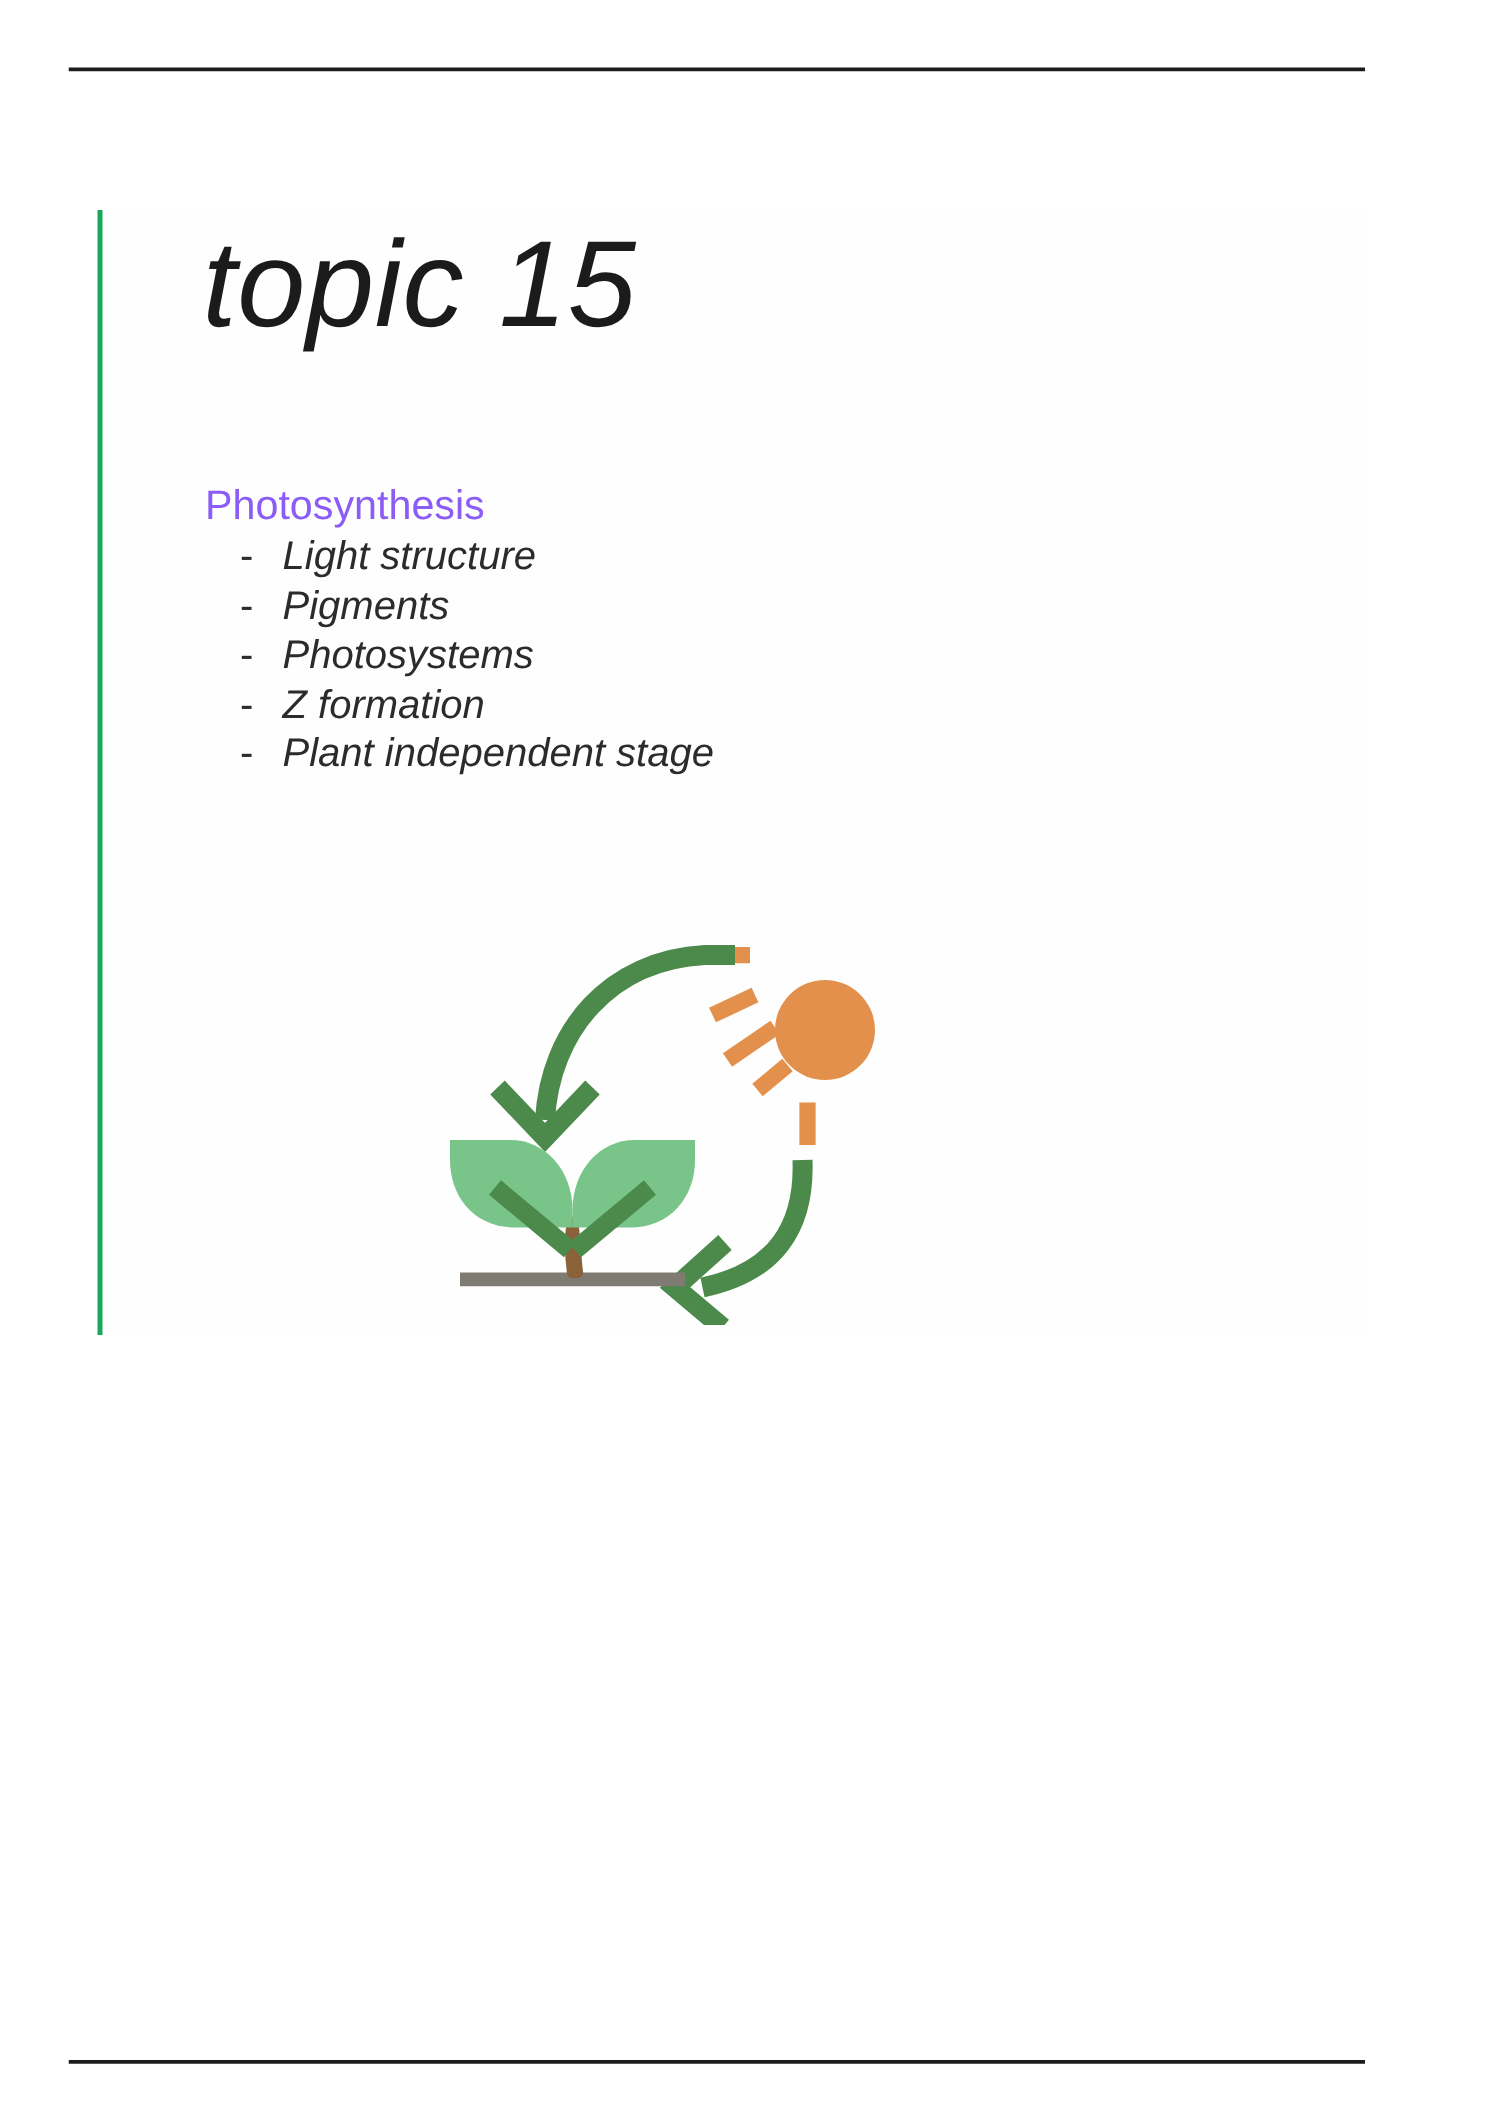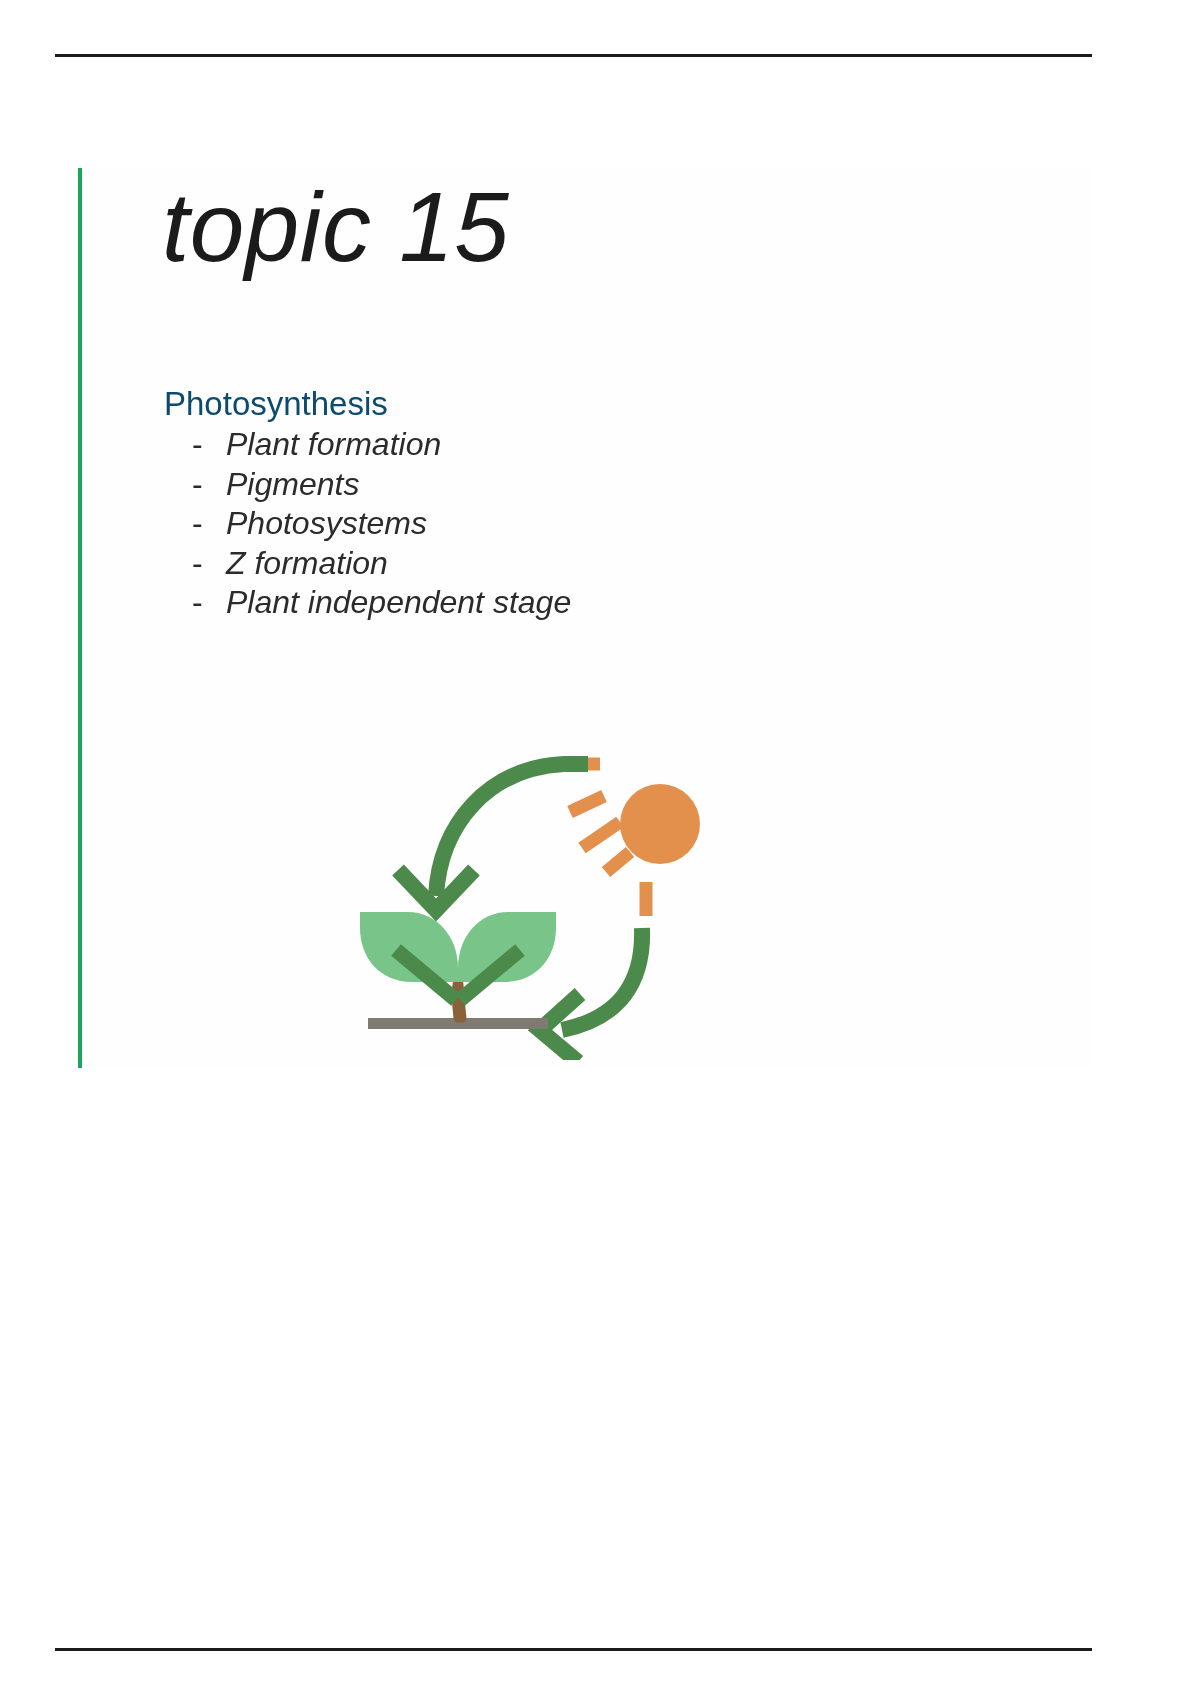--- a/index.html
+++ b/index.html
@@ -76,21 +76,21 @@
     white-space: nowrap;
   }
 
   .heading {
     position: absolute;
     left: 164px;
     top: 385px;
     font-size: 33px;
     font-style: normal;
     font-weight: 400;
-    color: #0c4a6e;
+    color: #8b5cf6;
     white-space: nowrap;
   }
 
   .bullet-list {
     position: absolute;
     left: 192px;
     top: 425px;
     margin: 0;
     padding: 0;
     list-style: none;
@@ -142,21 +142,21 @@
   <div class="content-panel"></div>
   <div class="accent-bar"></div>
 
   <div class="title">topic 15</div>
 
   <div class="heading">Photosynthesis</div>
 
   <ul class="bullet-list">
     <li class="bullet-item">
       <span class="bullet-dash">-</span>
-      <span class="bullet-text">Plant formation</span>
+      <span class="bullet-text">Light structure</span>
     </li>
     <li class="bullet-item">
       <span class="bullet-dash">-</span>
       <span class="bullet-text">Pigments</span>
     </li>
     <li class="bullet-item">
       <span class="bullet-dash">-</span>
       <span class="bullet-text">Photosystems</span>
     </li>
     <li class="bullet-item">

